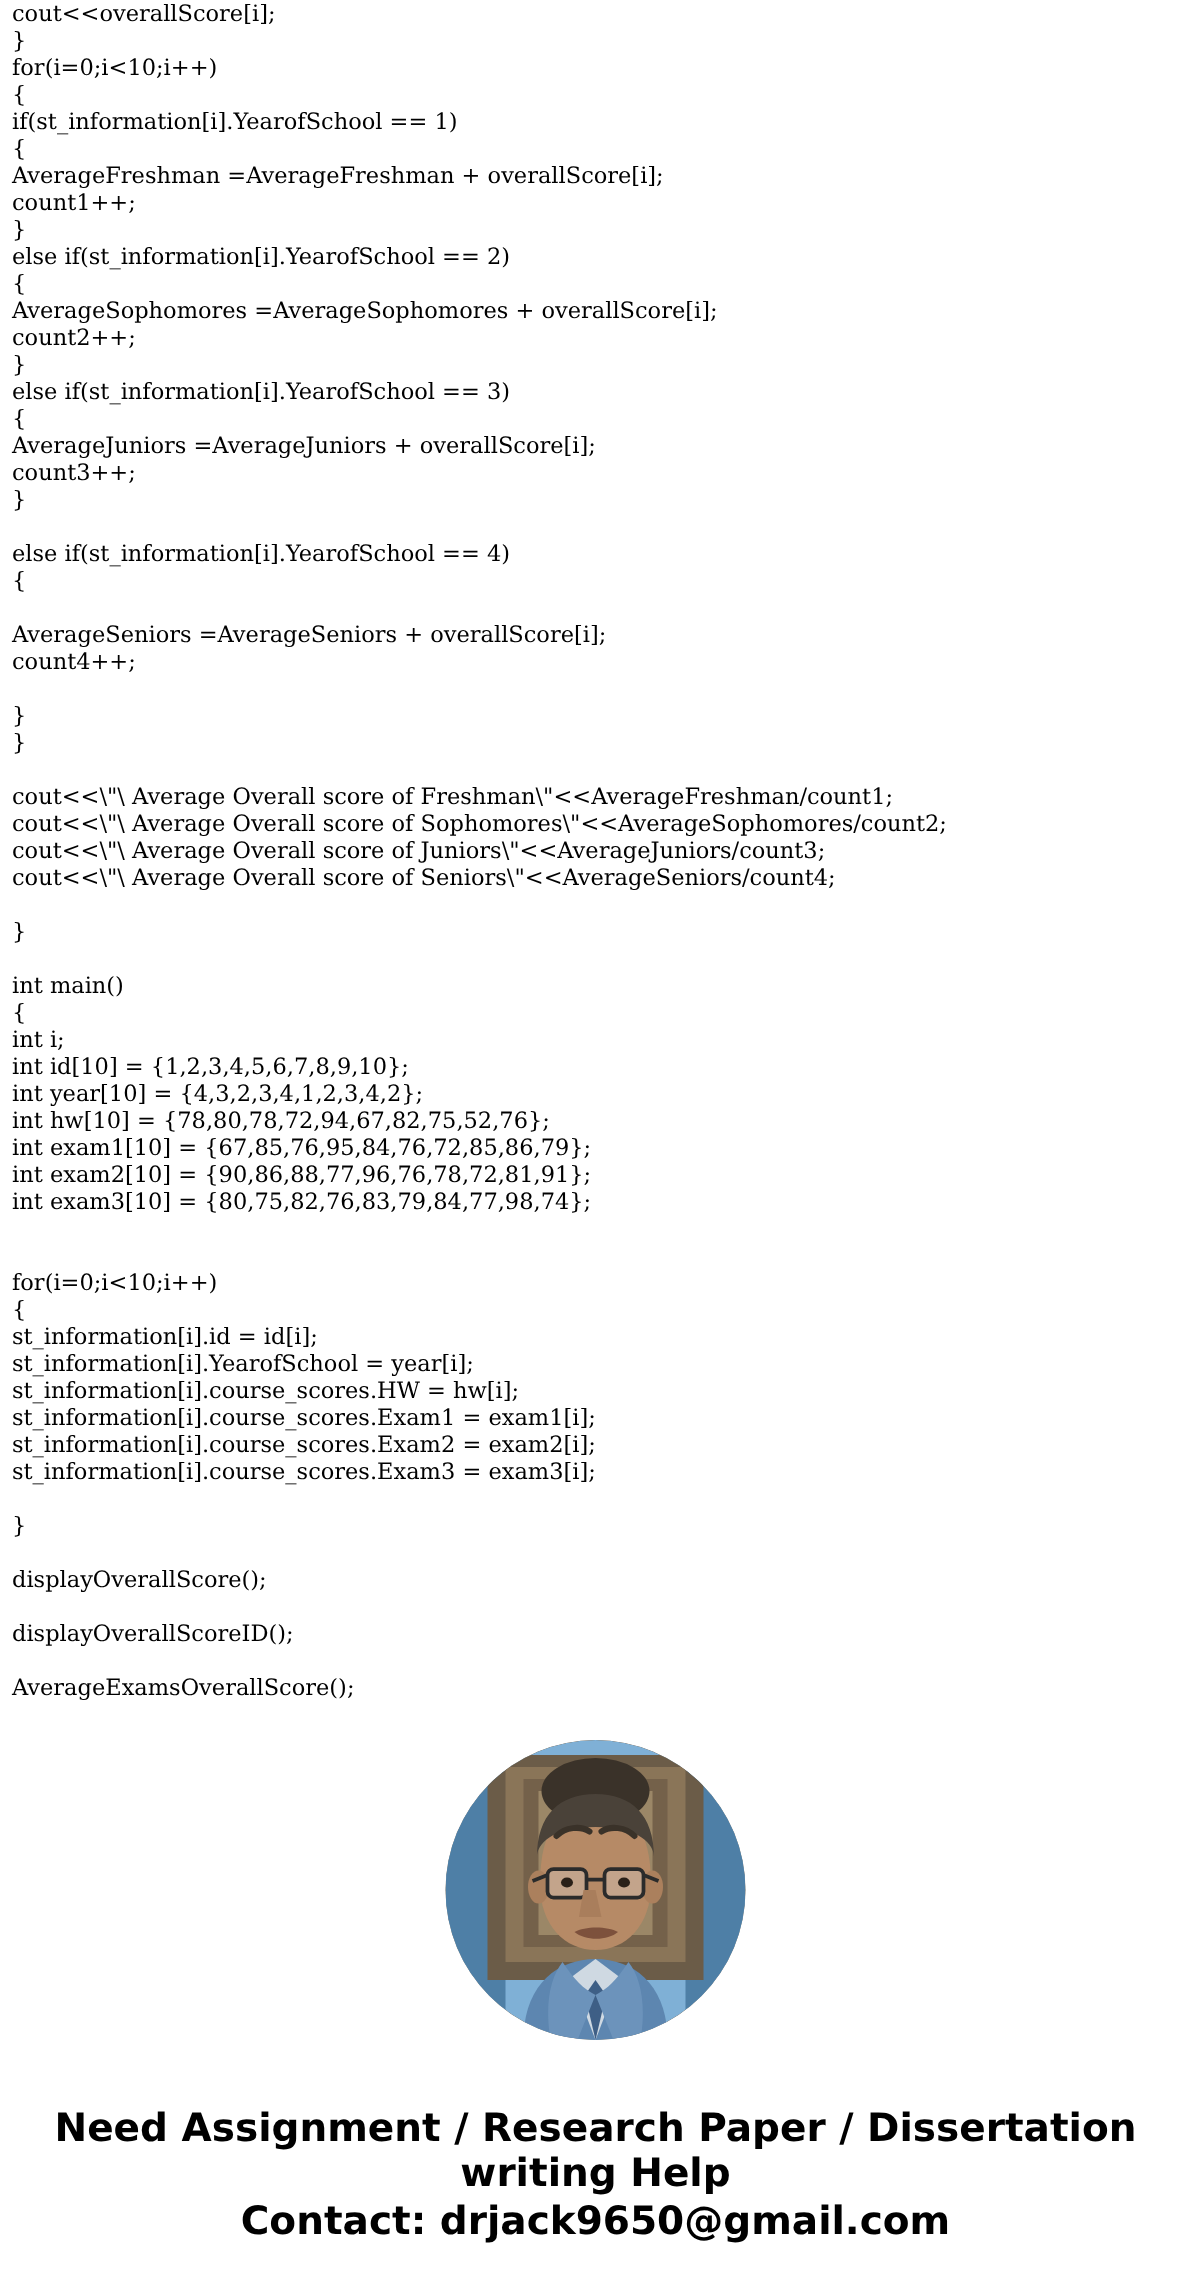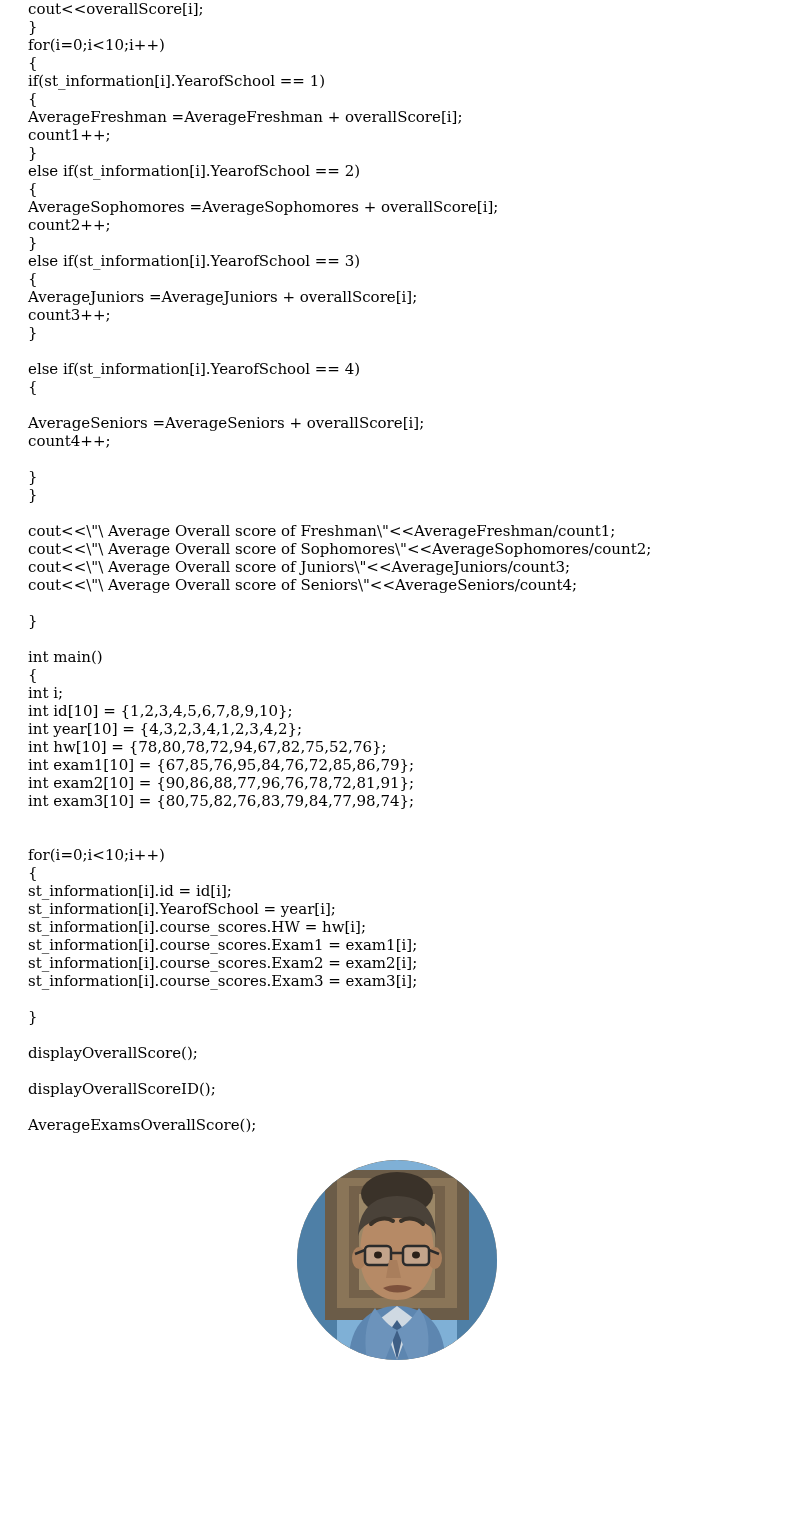--- a/index.html
+++ b/index.html
@@ -17,21 +17,20 @@
     width: 794px;
     box-sizing: border-box;
     padding: 0 8px;
   }
   .code-block {
     font-family: "DejaVu Serif", "Liberation Serif", serif;
     font-size: 15px;
     line-height: 18px;
     white-space: pre-wrap;
     word-break: break-word;
-    margin-left: 20px;
   }
   .code-line {
     min-height: 18px;
     white-space: pre-wrap;
   }
   .code-line.blank {
     height: 18px;
   }
   .avatar-wrap {
     display: flex;
@@ -121,15 +120,19 @@
           <path d="M52 200 C52 164 74 146 100 146 C126 146 148 164 148 200 Z" fill="#5d86b0"></path>
           <path d="M100 146 L84 158 L100 200 L116 158 Z" fill="#cfd9e2"></path>
           <path d="M100 160 L93 170 L100 200 L107 170 Z" fill="#3e5f86"></path>
           <path d="M78 148 C86 160 92 166 100 170 L88 200 L70 200 C66 176 70 158 78 148 Z" fill="#6c93bb"></path>
           <path d="M122 148 C114 160 108 166 100 170 L112 200 L130 200 C134 176 130 158 122 148 Z" fill="#6c93bb"></path>
         </g>
       </svg>
     </div>
   </div>
 
+  <div class="promo">
+    <div class="promo-line1">Need Assignment / Research Paper / Dissertation writing Help</div>
+    <div class="promo-line2">Contact: drjack9650@gmail.com</div>
+  </div>
 
   <div class="bottom-pad"></div>
 </div>
 
 </body></html>

